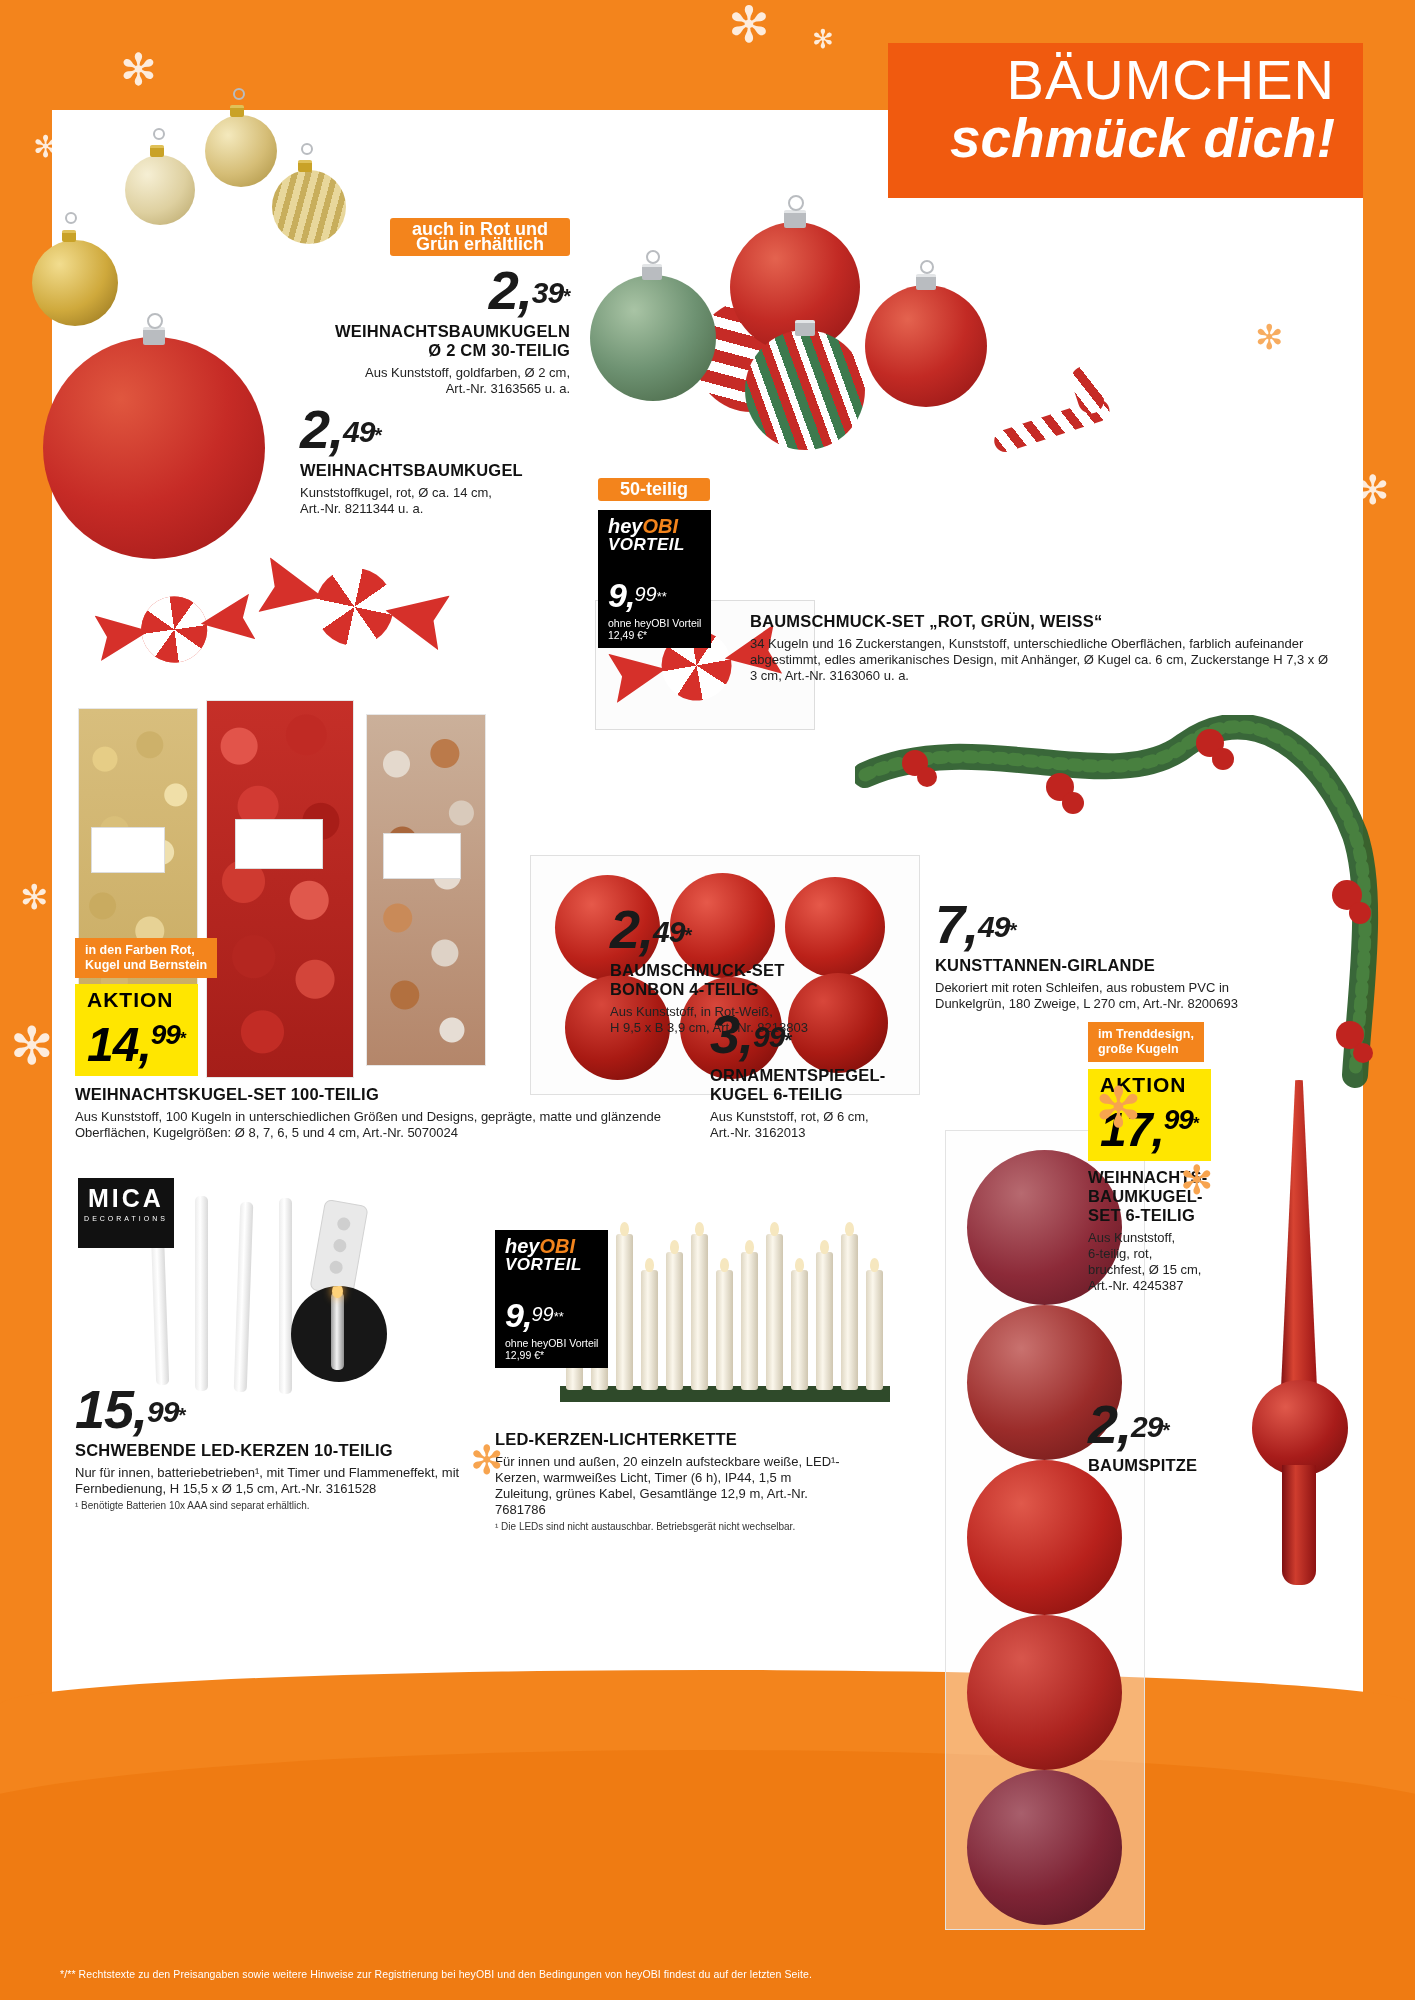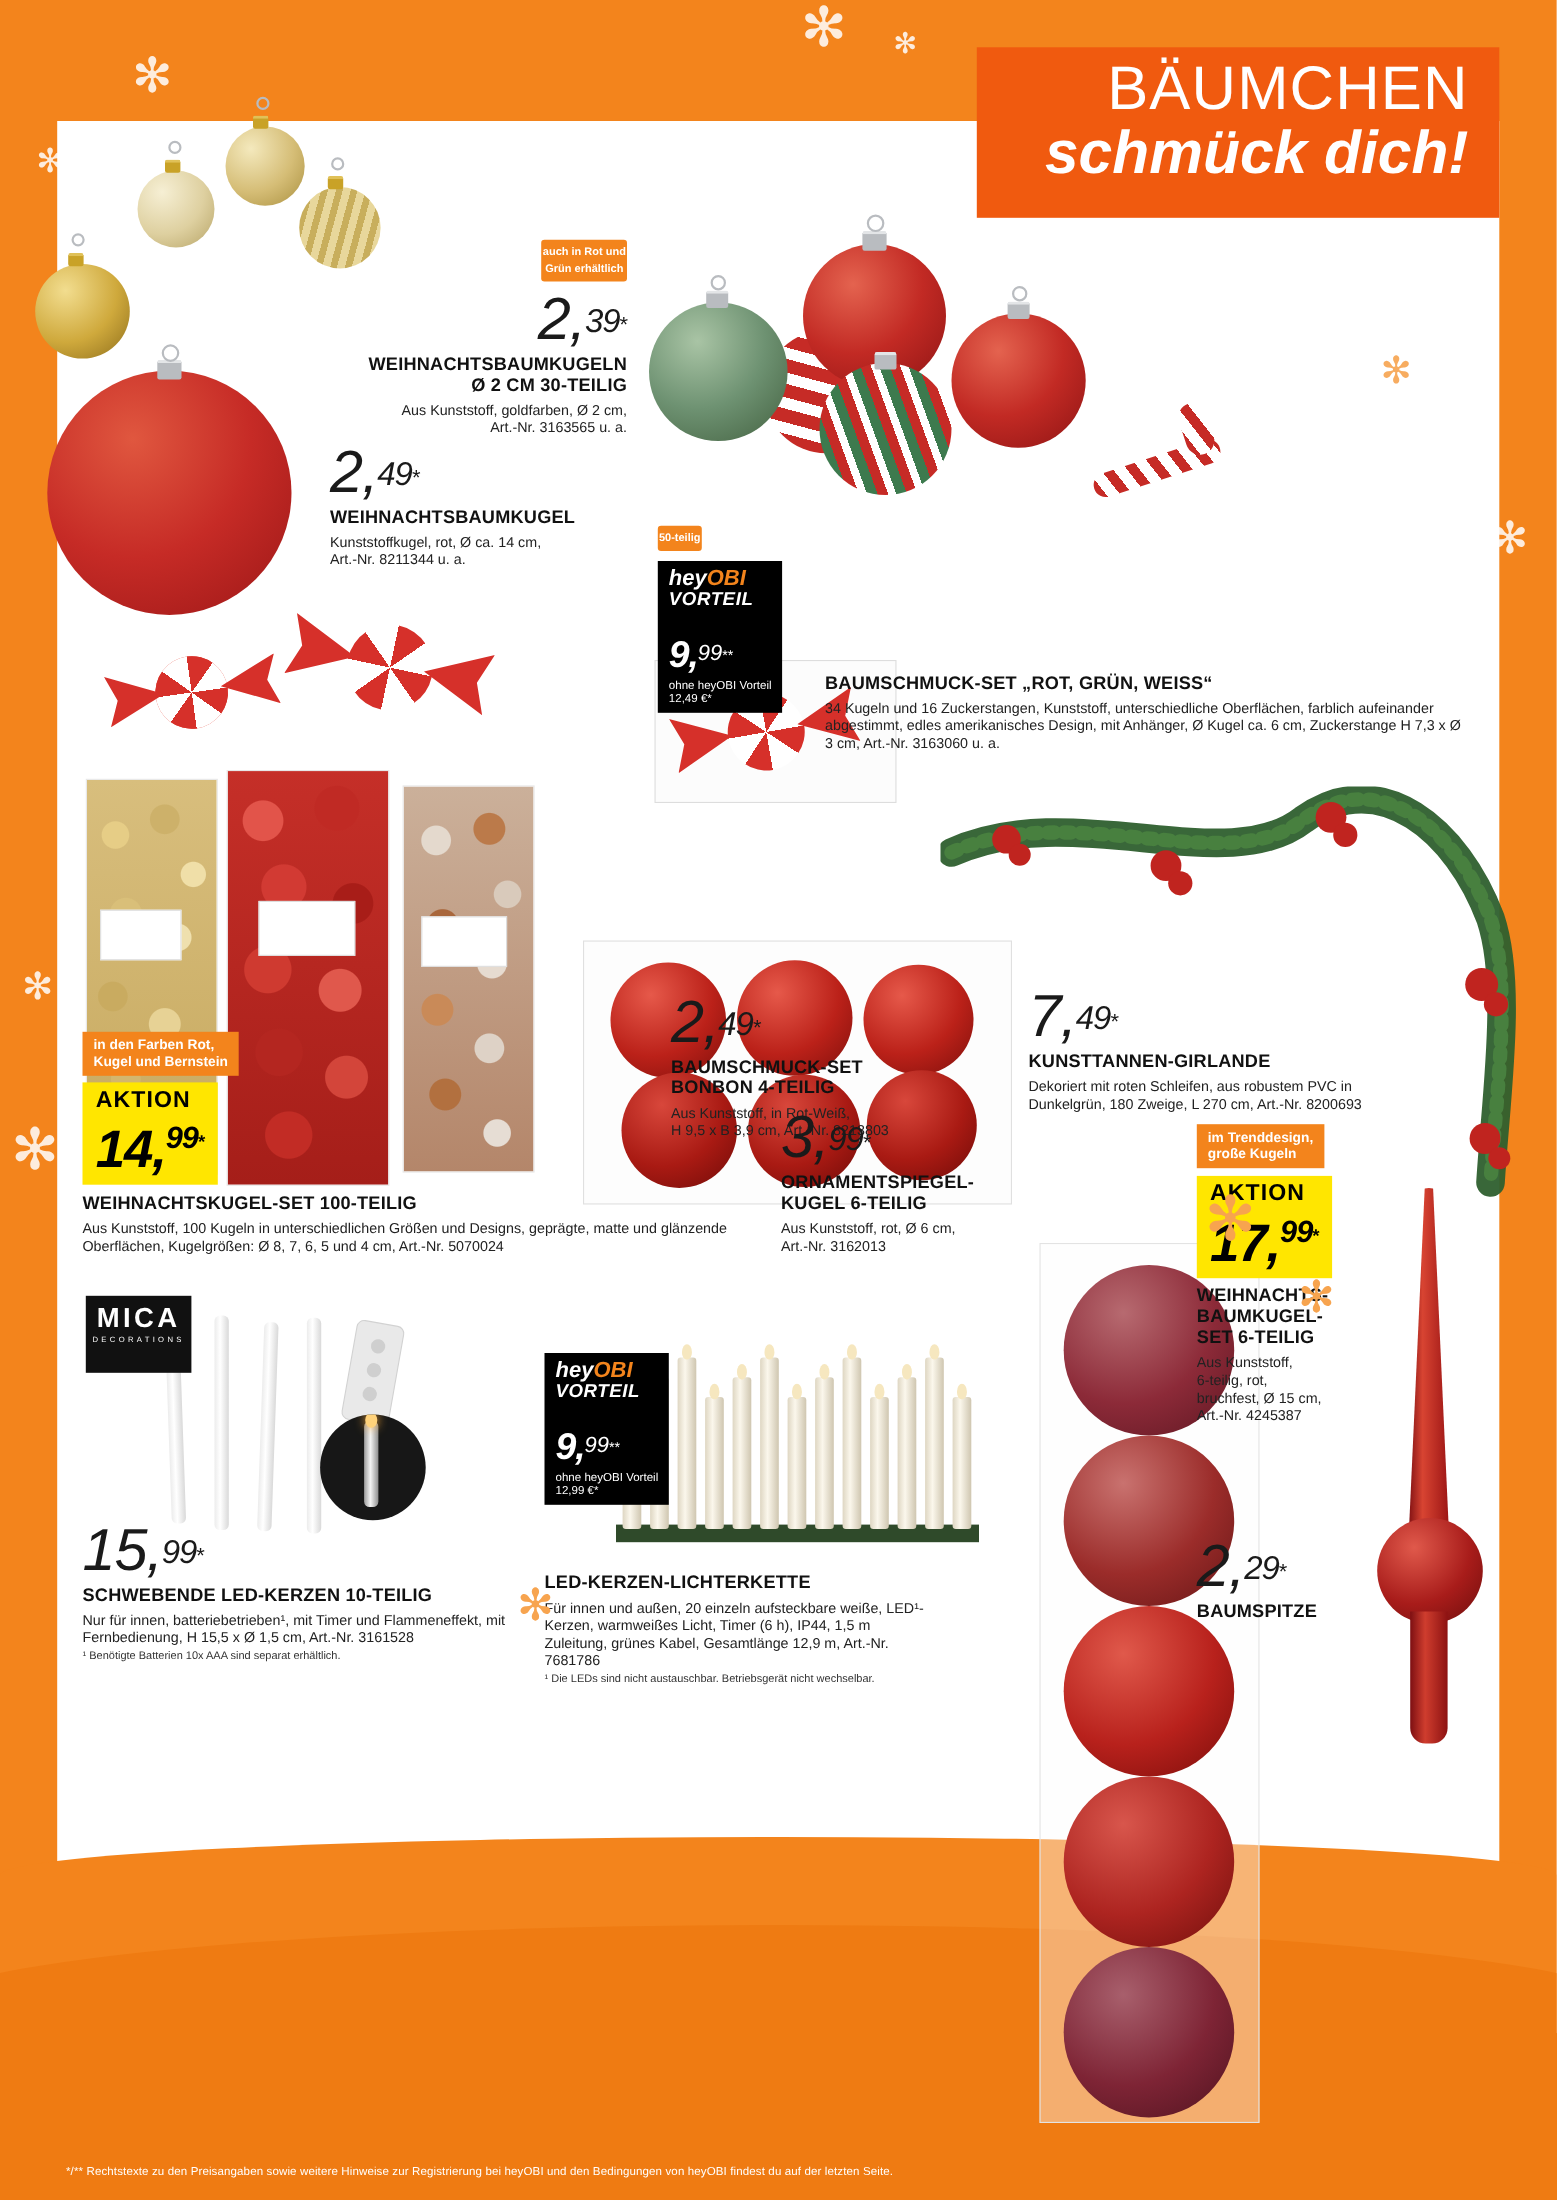--- a/index.html
+++ b/index.html
@@ -53,38 +53,38 @@
     font-size: 55px; font-style: italic; font-weight: bold; line-height: 62px;
     margin-top: -4px;
   }
   
   .snow { position: absolute; color: #ffffff; opacity:.85; z-index: 3; line-height: 1; }
   .snow.o { color: #f7a44f; opacity: 1; }
   .snow.w { color: #ffffff; }
 
   
   .price {
-    font-weight: normal; color: #1a1a1a; line-height: .9;
+    font-weight: bold; color: #1a1a1a; line-height: .9;
     font-family: "Liberation Sans", sans-serif;
     letter-spacing: -1px;
   }
   .price .int { font-size: 54px; font-style: italic; }
   .price .comma { font-size: 54px; font-style: italic; }
   .price .dec { font-size: 30px; font-style: italic; vertical-align: super; }
   .price .star { font-size: 20px; vertical-align: super; font-style: normal; }
   .title {
     font-weight: bold; font-size: 16.5px; color: #111; letter-spacing: .2px;
     line-height: 19px; text-transform: uppercase; margin-top: 7px;
   }
   .desc { font-size: 13px; color: #222; line-height: 16px; margin-top: 5px; }
   .block { position: absolute; z-index: 10; }
 
   .badge-orange {
     display: inline-block; background: #f3841c; color: #fff; font-weight: bold;
-    font-size: 10px; line-height: 15px; padding: 4px 1px; border-radius: 3px;
+    font-size: 18px; line-height: 15px; padding: 4px 22px; border-radius: 3px;
     text-align: center;
   }
   .heyobi {
     background: #000; color: #fff; display: inline-block; padding: 6px 10px 7px 10px;
   }
   .heyobi .h1 { font-size: 20px; font-weight: bold; font-style: italic; line-height: 20px;}
   .heyobi .h1 b { color: #f3841c; }
   .heyobi .h2 { font-size: 17px; font-weight: bold; font-style: italic; line-height: 18px; letter-spacing: .5px;}
   .heyobi-price { margin-top: 22px; }
   .heyobi-price .p { font-weight: bold; font-size: 34px; font-style: italic; letter-spacing: -1px; }

